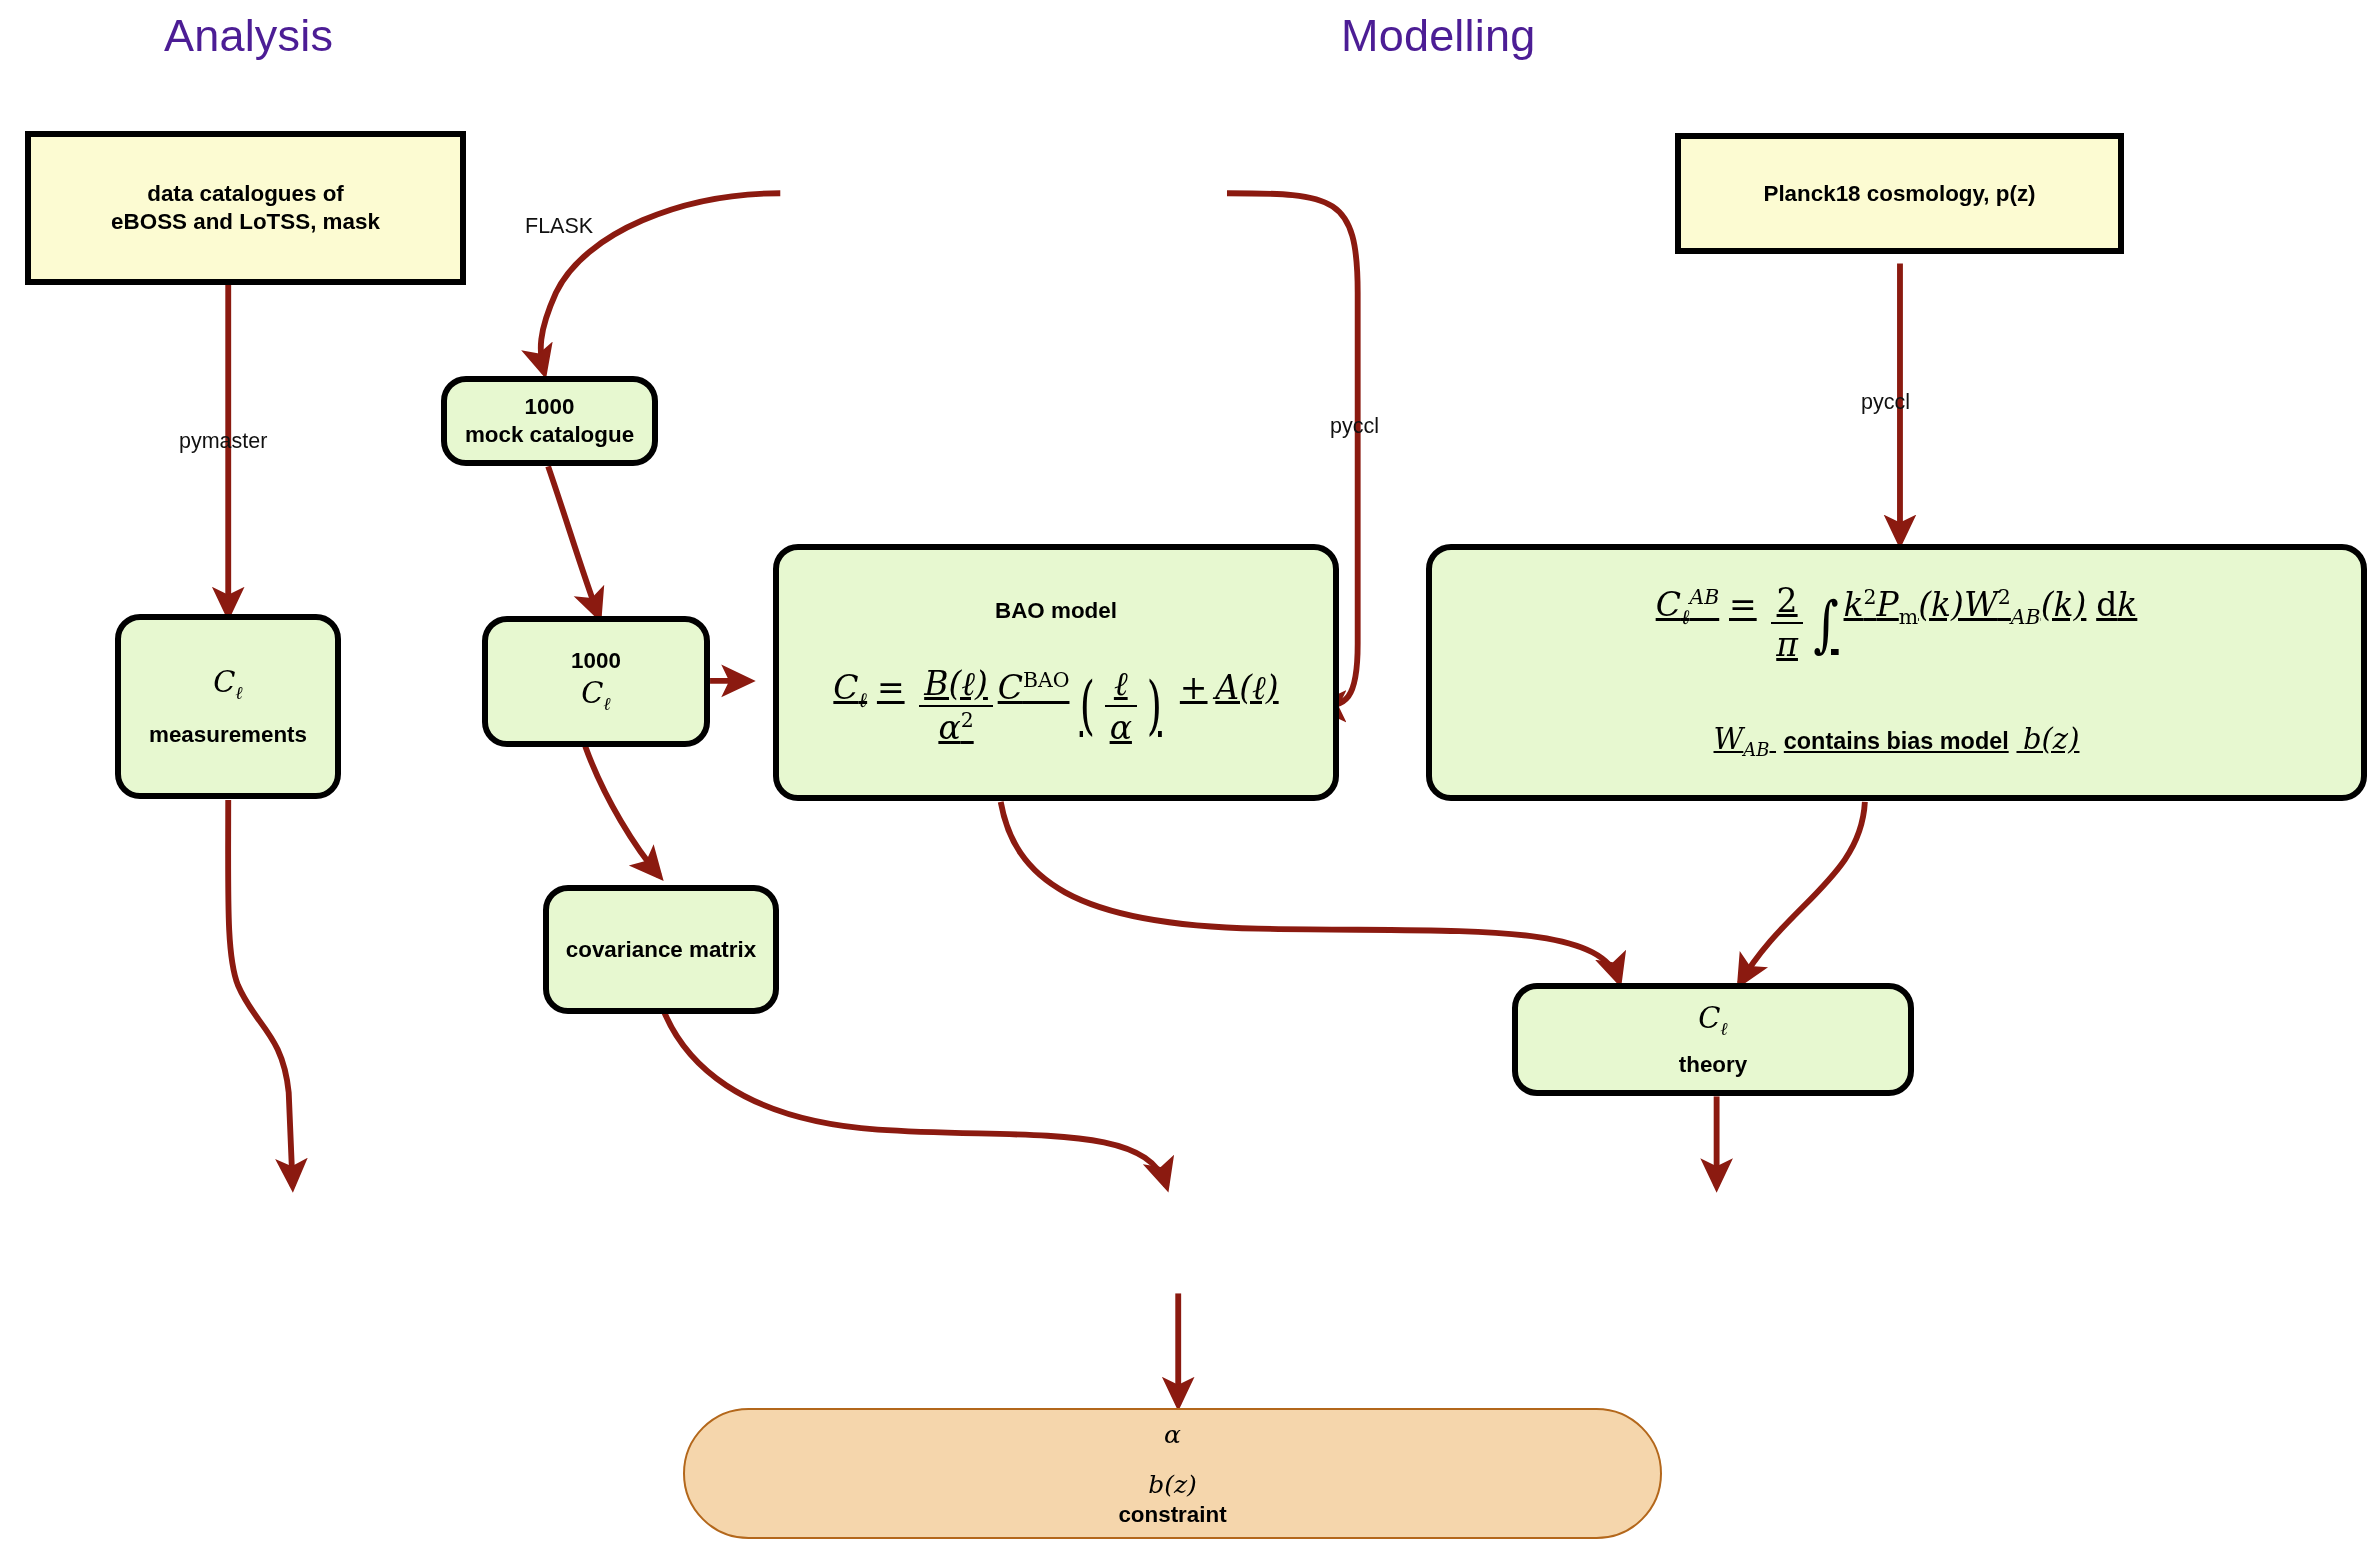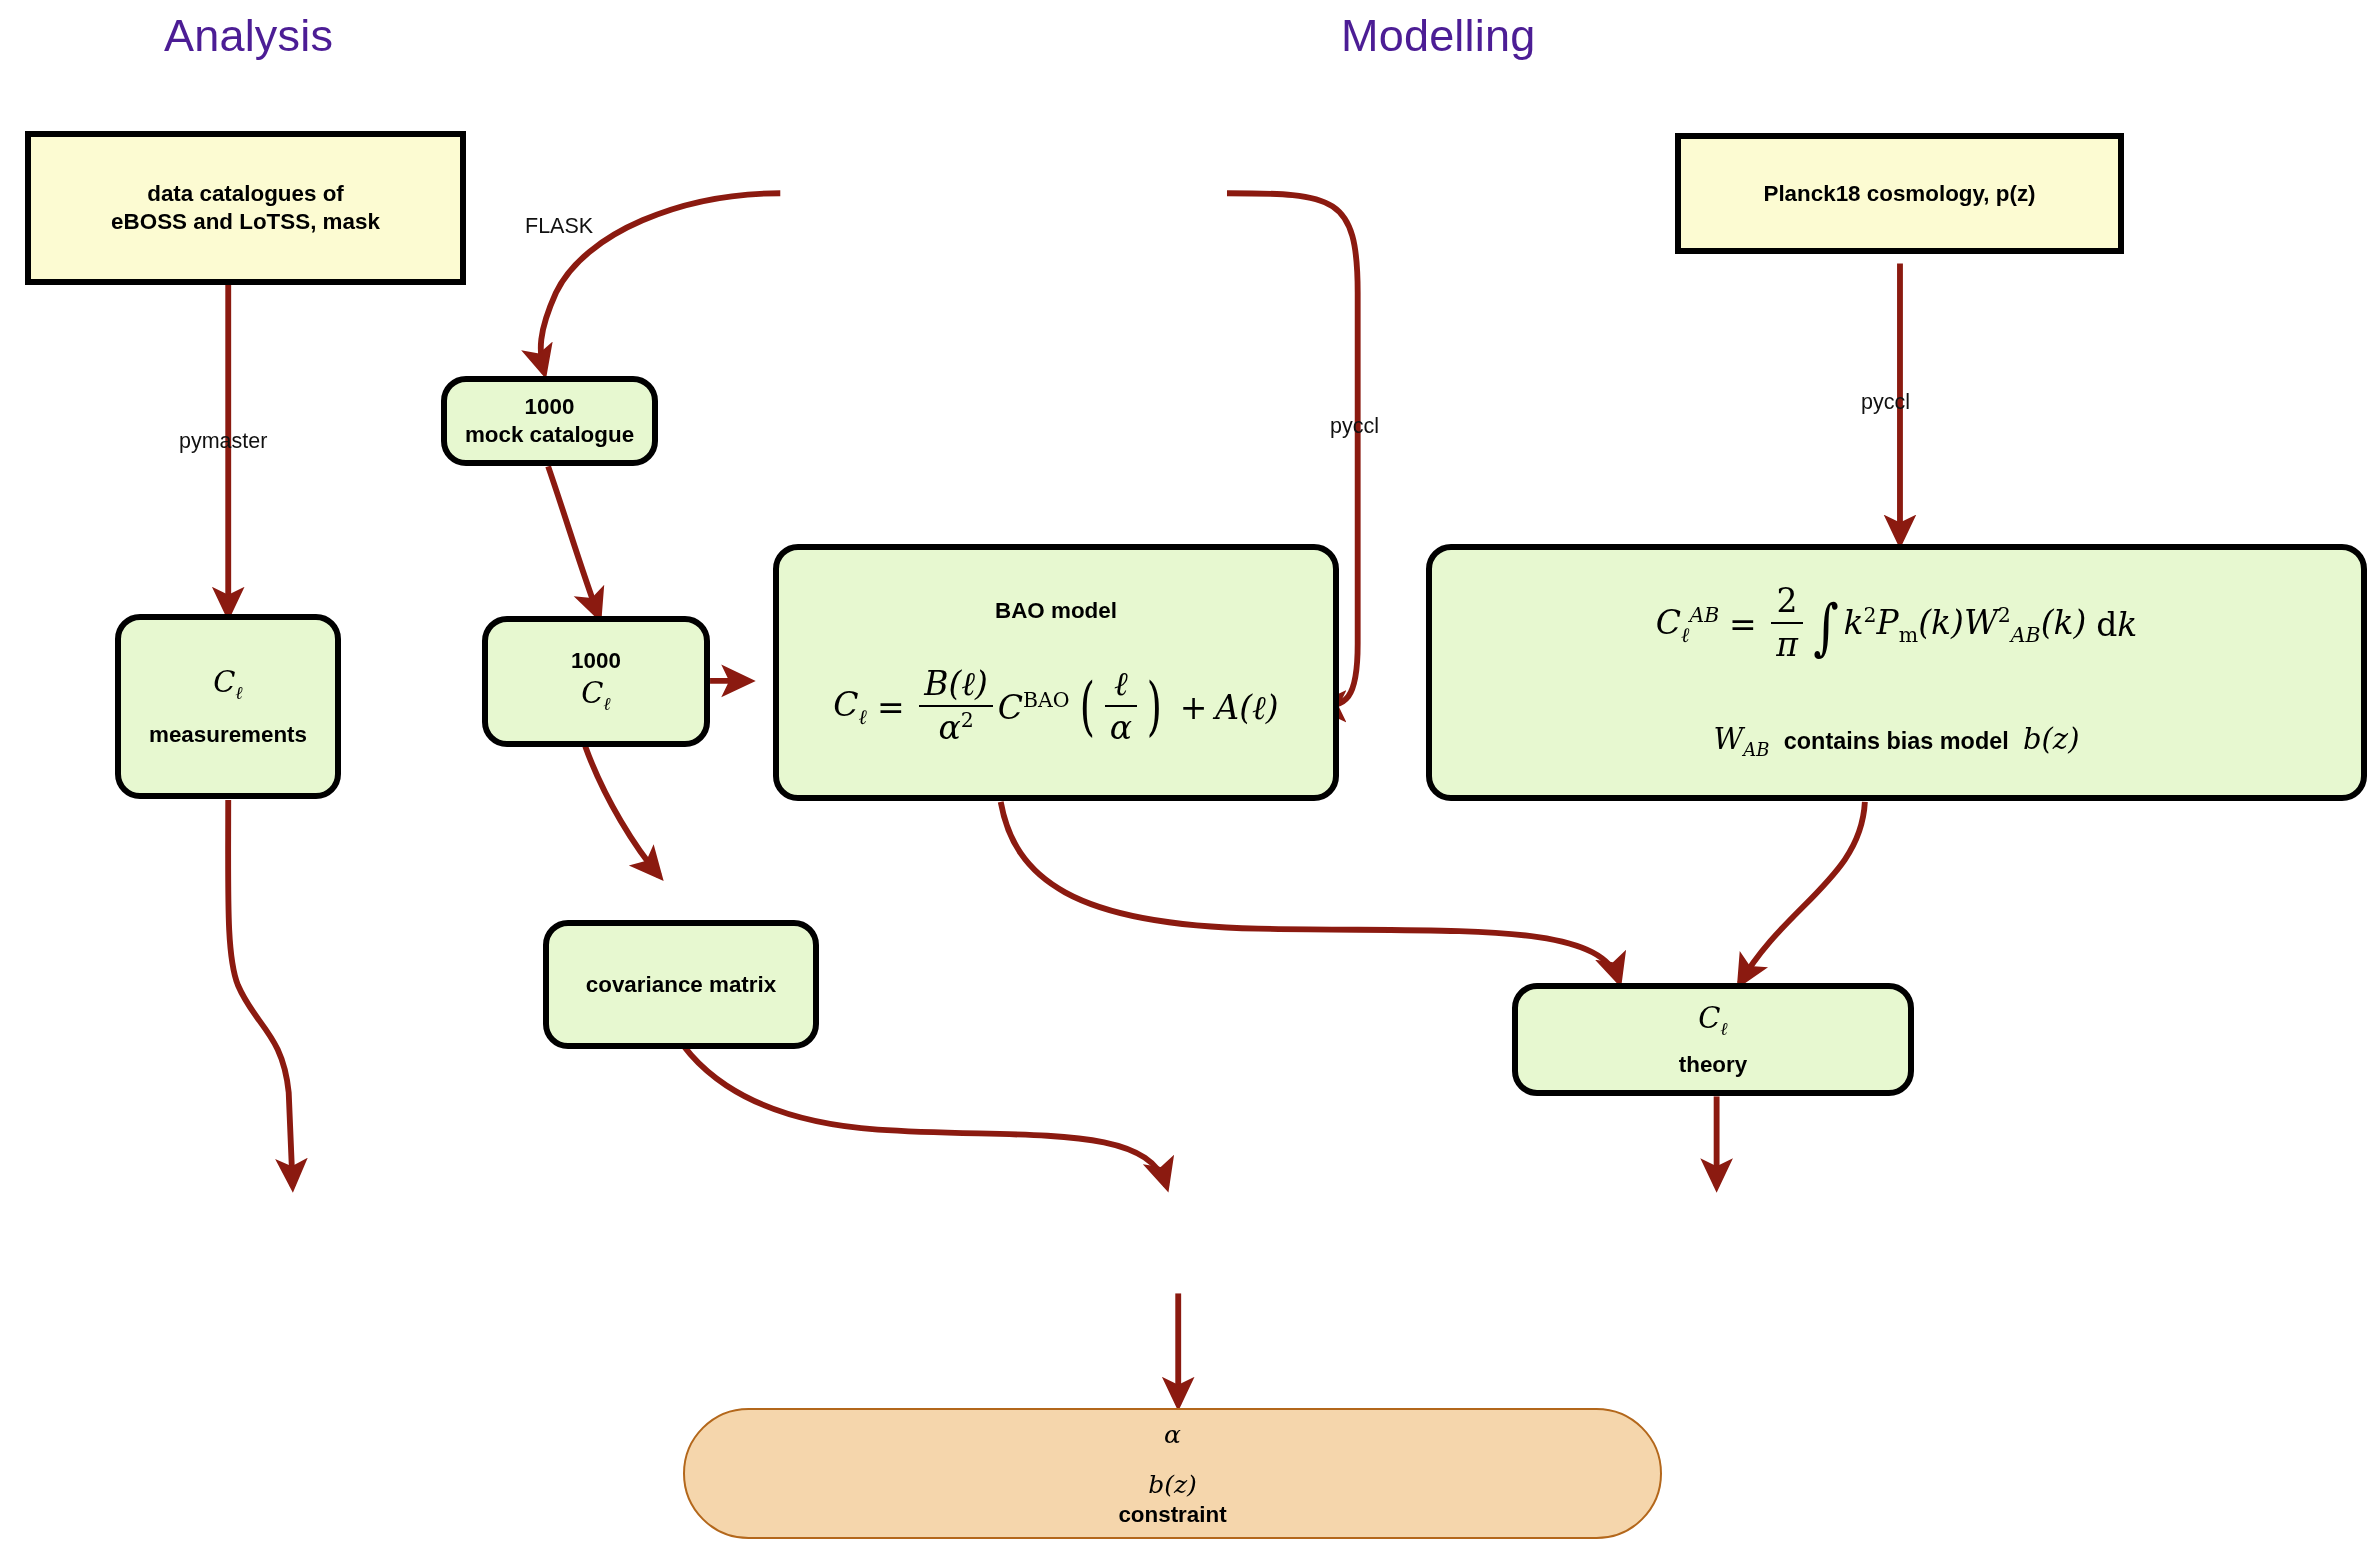--- a/index.html
+++ b/index.html
@@ -58,21 +58,21 @@
   
   .frac{display:inline-flex;flex-direction:column;vertical-align:middle;
         text-align:center;margin:0 4.9px;position:relative;top:-2px;}
   .frac .num{border-bottom:2px solid #000;padding:0 4.9px 2px 4.9px;line-height:1.15;}
   .frac .den{padding:2px 4.9px 0 4.9px;line-height:1.15;}
   .paren{font-size:1.9em;font-style:normal;display:inline-block;
          transform:scaleX(.62);font-family:"DejaVu Serif",serif;vertical-align:middle;}
   .intg{font-size:1.85em;font-style:normal;display:inline-block;
         vertical-align:middle;font-family:"DejaVu Serif",serif;
         transform:scaleX(.8);position:relative;top:2px;margin:0 2px;}
-  .eqrow{display:flex;align-items:center;justify-content:center;white-space:nowrap;}
+  .eqrow{display:flex;justify-content:center;white-space:nowrap;text-decoration:underline;}
 
   
   .edge-label{
     position:absolute;font-size:21.5px;color:#111;white-space:nowrap;
     font-family:"Liberation Sans", sans-serif;background:transparent;
   }
 
   
   #edges{position:absolute;left:0;top:0;width:2374px;height:1553px;
          pointer-events:none;}
@@ -139,21 +139,21 @@
   <div class="node n-proc" style="left:482px;top:616px;width:228px;height:131px;">
     <span class="ln">1000</span>
     <span class="ln math mth-md">C<sub>ℓ</sub></span>
   </div>
 
   <div class="node n-proc" style="left:115px;top:614px;width:226px;height:185px;">
     <span class="ln math mth-md">C<sub>ℓ</sub></span>
     <span class="ln" style="margin-top:17.6px;">measurements</span>
   </div>
 
-  <div class="node n-proc" style="left:543px;top:920px;width:276px;height:129px;">
+  <div class="node n-proc" style="left:543px;top:885px;width:236px;height:129px;">
     <span class="ln">covariance matrix</span>
   </div>
 
   <div class="node n-proc" style="left:773px;top:544px;width:566px;height:257px;gap:13px;">
     <span class="ln" style="margin-bottom:29px;">BAO model</span>
     <span class="math mth-lg eqrow">
       <span>C<sub>ℓ</sub></span>
       <span class="up" style="margin:0 9.8px;">=</span>
       <span class="frac">
         <span class="num">B(ℓ)</span>

